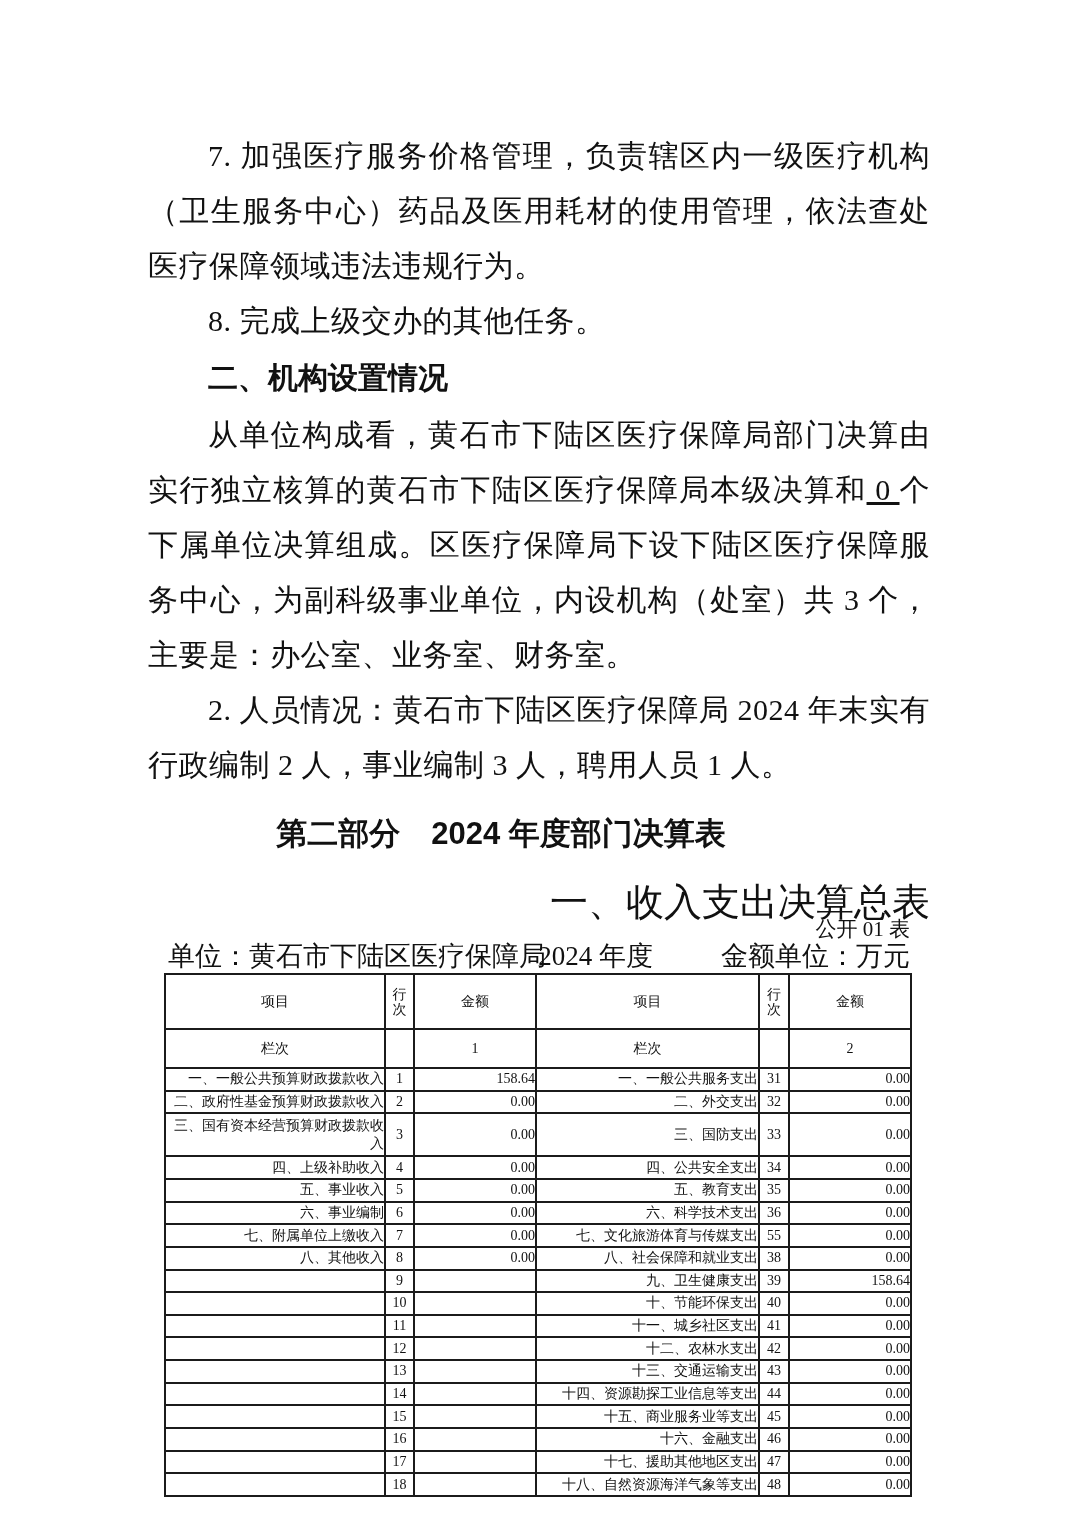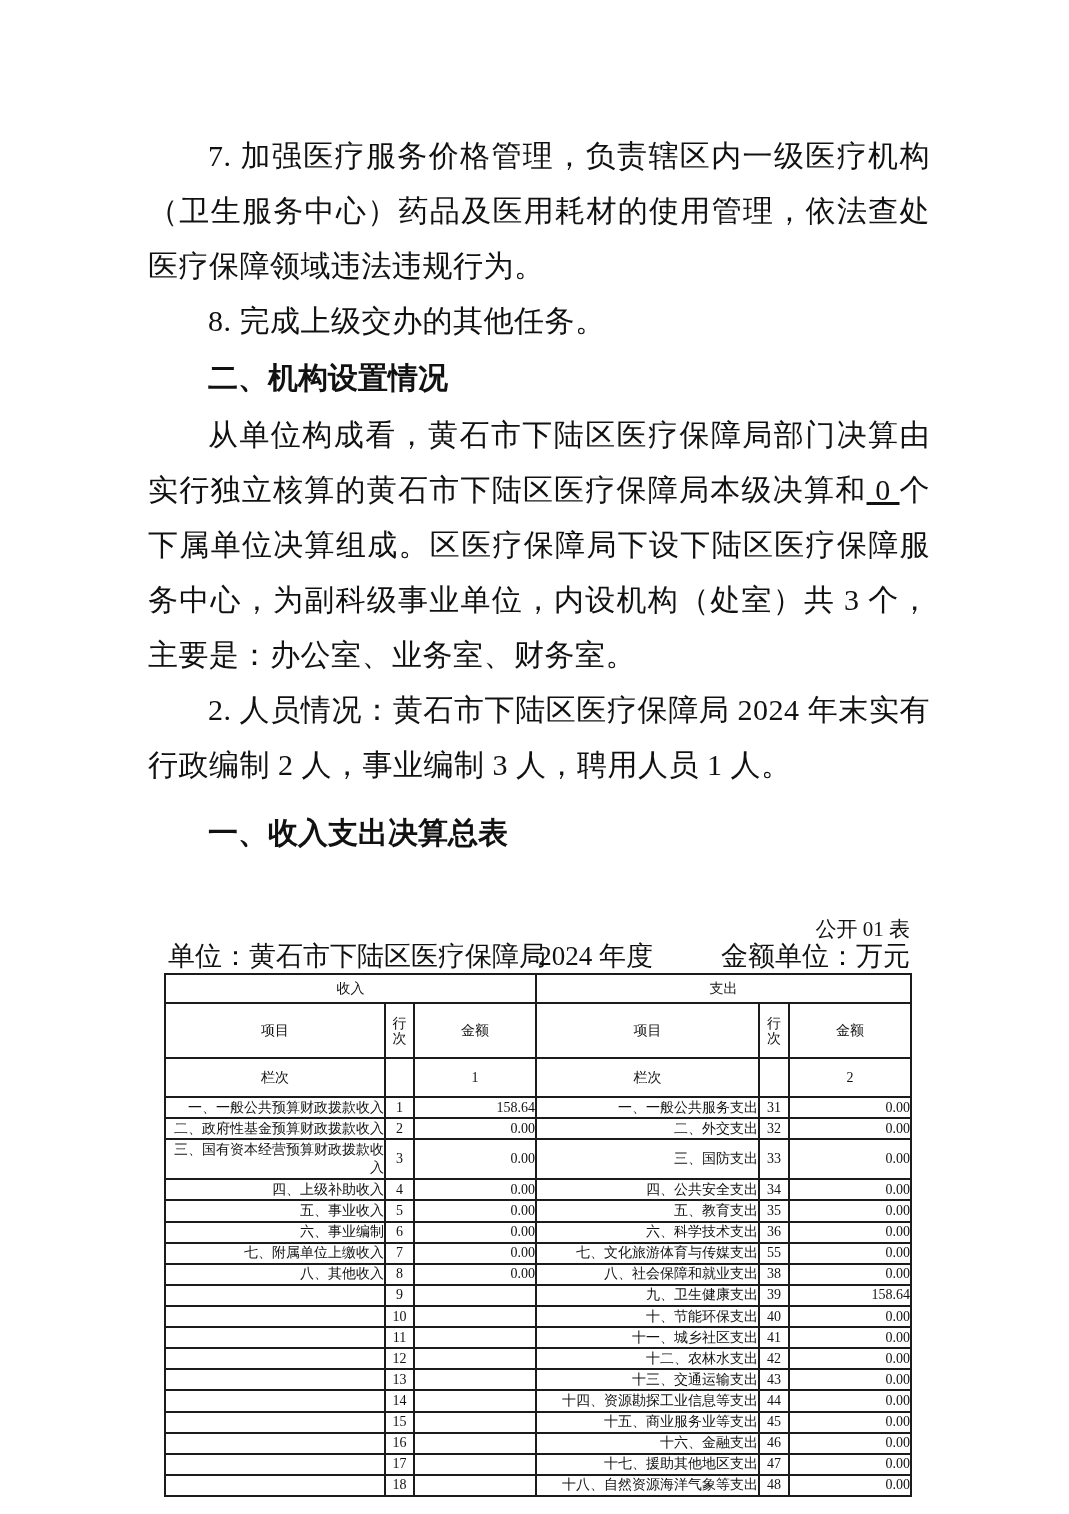--- a/index.html
+++ b/index.html
@@ -38,24 +38,25 @@
     font-weight:bold;
     font-size:31px;
     line-height:55px;
     text-align:center;
     text-indent:0;
     transform:translateX(-38px);
   }
   .table-section-heading {
     margin:16px 0 0 0;
     font-family:"Liberation Sans","DejaVu Sans",sans-serif;
-    font-weight:bold;
-    font-size:30px;
+    font-weight:normal;
+    font-size:38px;
     line-height:50px;
     text-indent:2em;
+    text-align:right;
   }
   .table-area {
     position:absolute; left:164px; top:916px; width:746px;
   }
   .form-label {
     text-align:right;
     font-size:21px;
     line-height:26px;
   }
   .meta-row {
@@ -100,20 +101,21 @@
 <body>
 
 <div class="page">
 
   <div class="content">
     <p class="body-para">7. 加强医疗服务价格管理，负责辖区内一级医疗机构（卫生服务中心）药品及医用耗材的使用管理，依法查处医疗保障领域违法违规行为。</p>
     <p class="body-para">8. 完成上级交办的其他任务。</p>
     <h2 class="section-heading">二、机构设置情况</h2>
     <p class="body-para"><span>从单位构成看，黄石市下陆区医疗保障局部门决算由实行独立核算的黄石市下陆区医疗保障局本级决算和</span><span class="underline-val"> 0 </span><span>个下属单位决算组成。区医疗保障局下设下陆区医疗保障服务中心，为副科级事业单位，内设机构（处室）共 3 个，主要是：办公室、业务室、财务室。</span></p>
     <p class="body-para">2. 人员情况：黄石市下陆区医疗保障局 2024 年末实有行政编制 2 人，事业编制 3 人，聘用人员 1 人。</p>
+    <h2 class="part-heading">第二部分　2024 年度部门决算表</h2>
     <h2 class="table-section-heading">一、收入支出决算总表</h2>
   </div>
 
   <div class="table-area">
     <div class="form-label">公开 01 表</div>
     <div class="meta-row">
       <span class="left">单位：黄石市下陆区医疗保障局</span>
       <span class="mid">2024 年度</span>
       <span class="right">金额单位：万元</span>
     </div>
@@ -121,24 +123,20 @@
     <table class="budget">
       <colgroup>
         <col style="width:220px">
           <col style="width:29px">
           <col style="width:122px">
         <col style="width:223px">
           <col style="width:30px">
           <col style="width:122px">
       </colgroup>
       <thead>
-        <tr class="h1">
-          <th class="center" colspan="3">收入</th>
-          <th class="center" colspan="3">支出</th>
-        </tr>
         <tr class="h2">
           <th class="center">项目</th>
           <th>
               <span class="vert">行次</span>
             </th>
           <th class="center">金额</th>
           <th class="center">项目</th>
           <th>
               <span class="vert">行次</span>
             </th>

